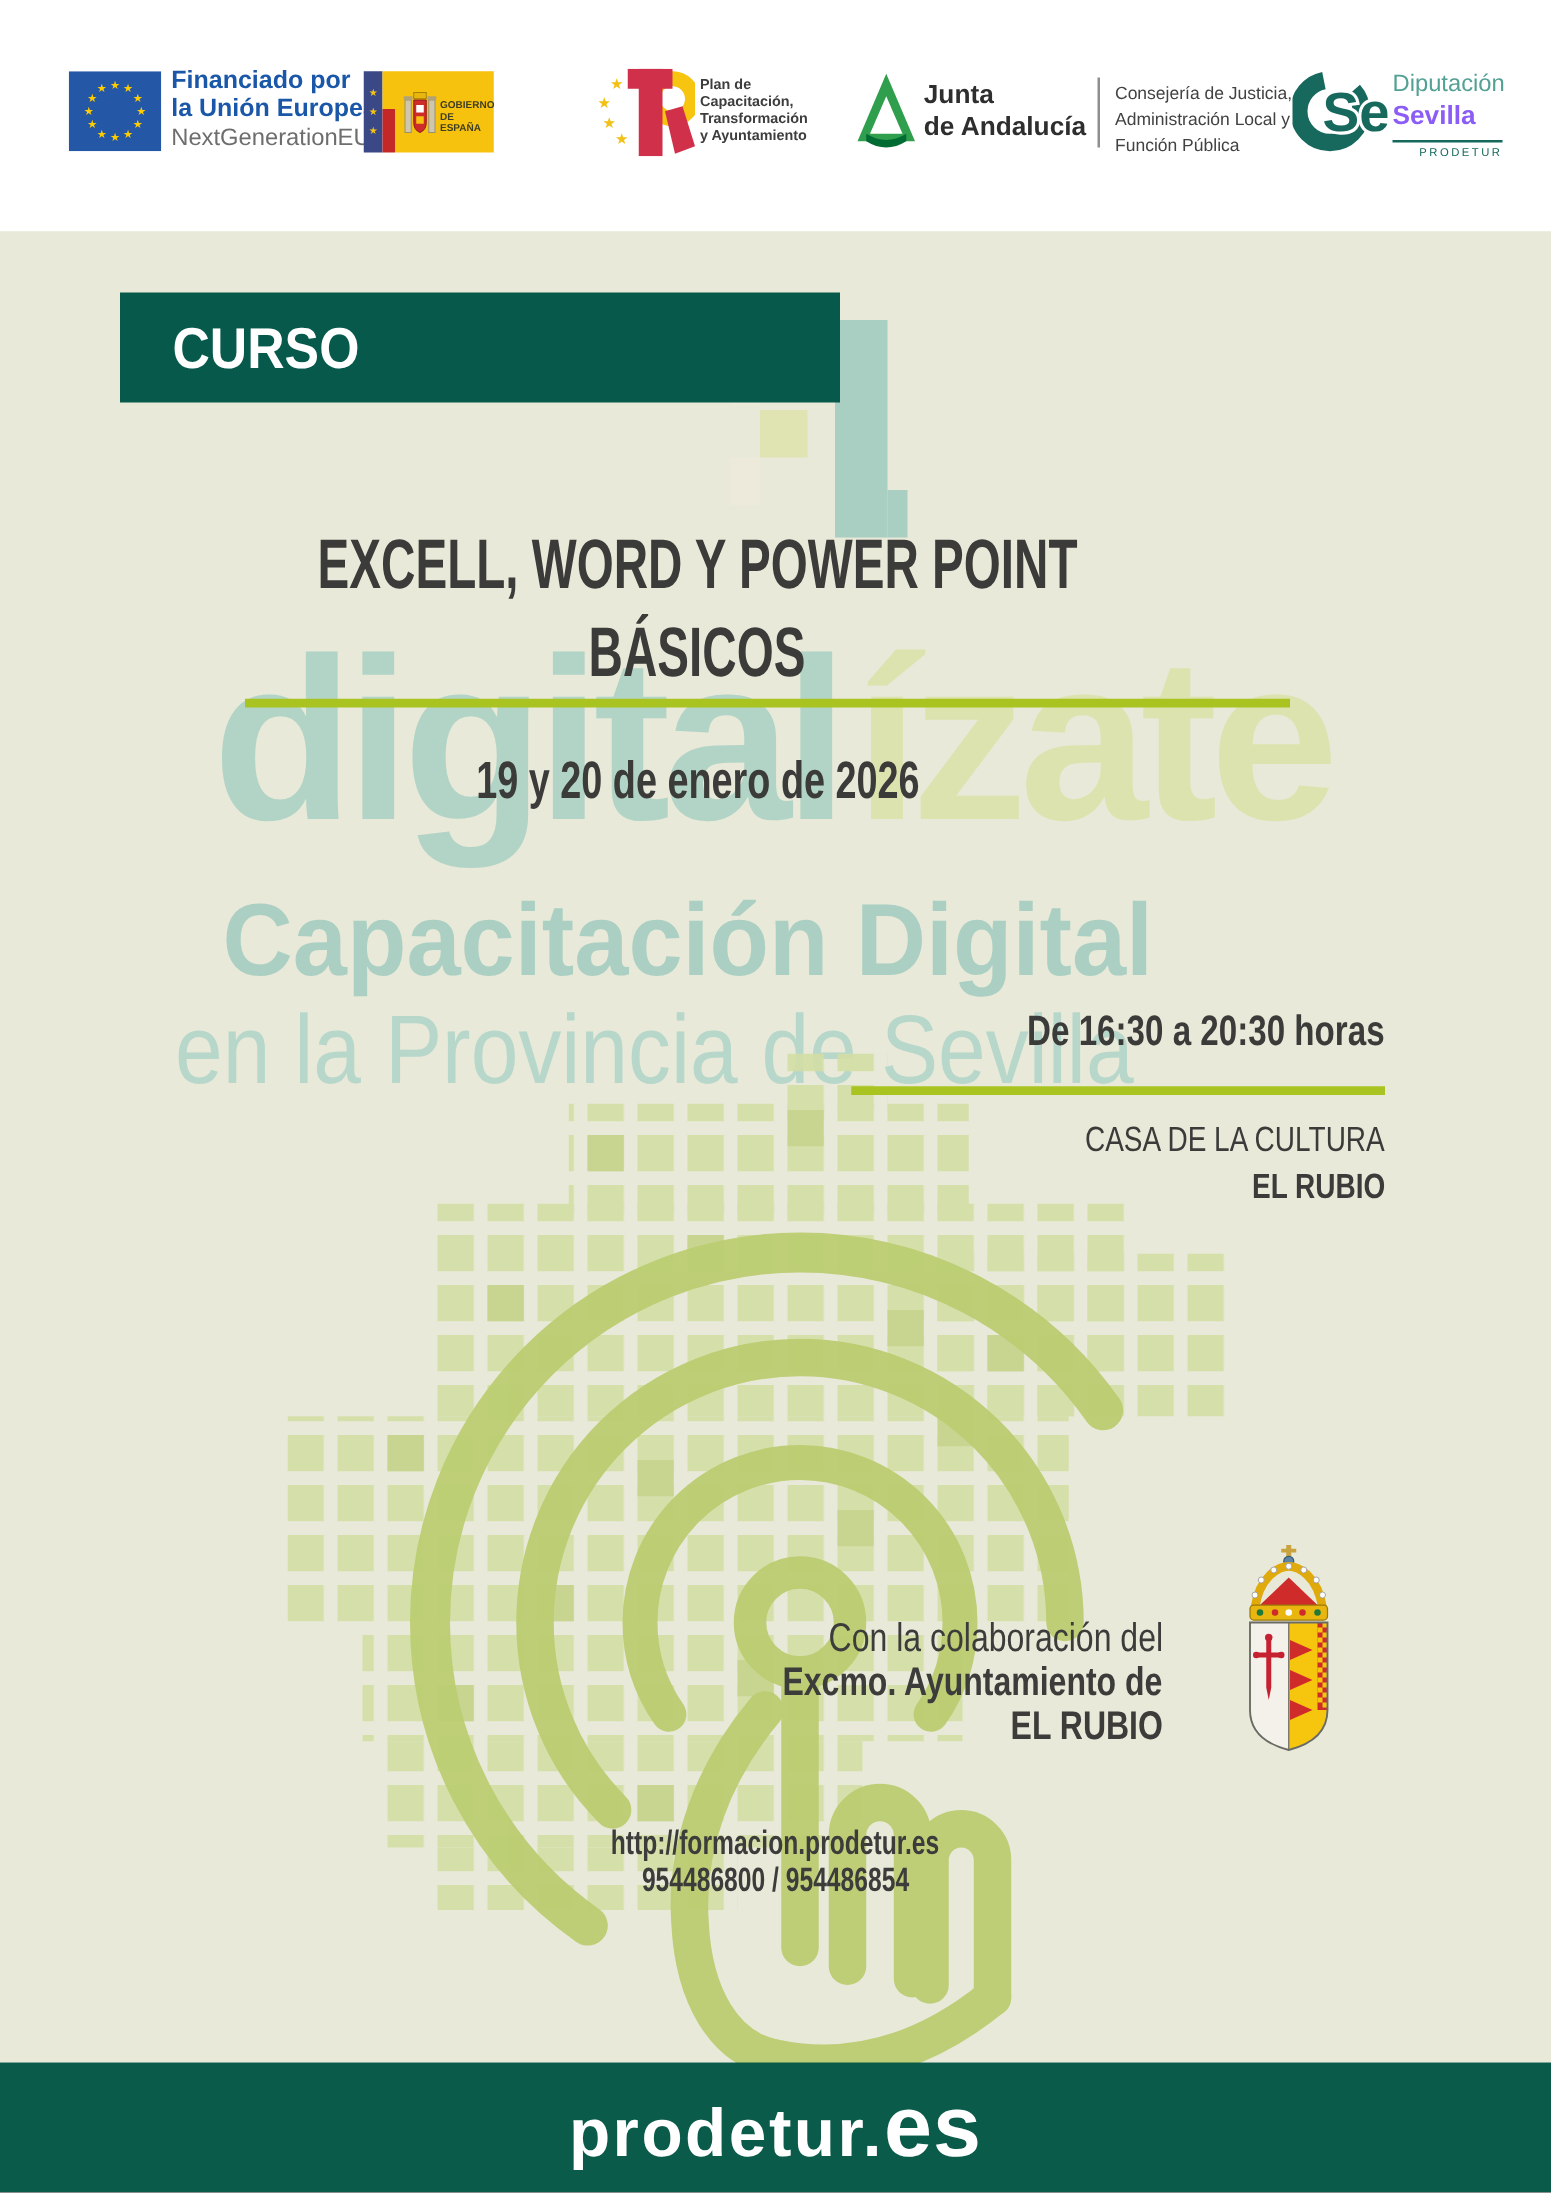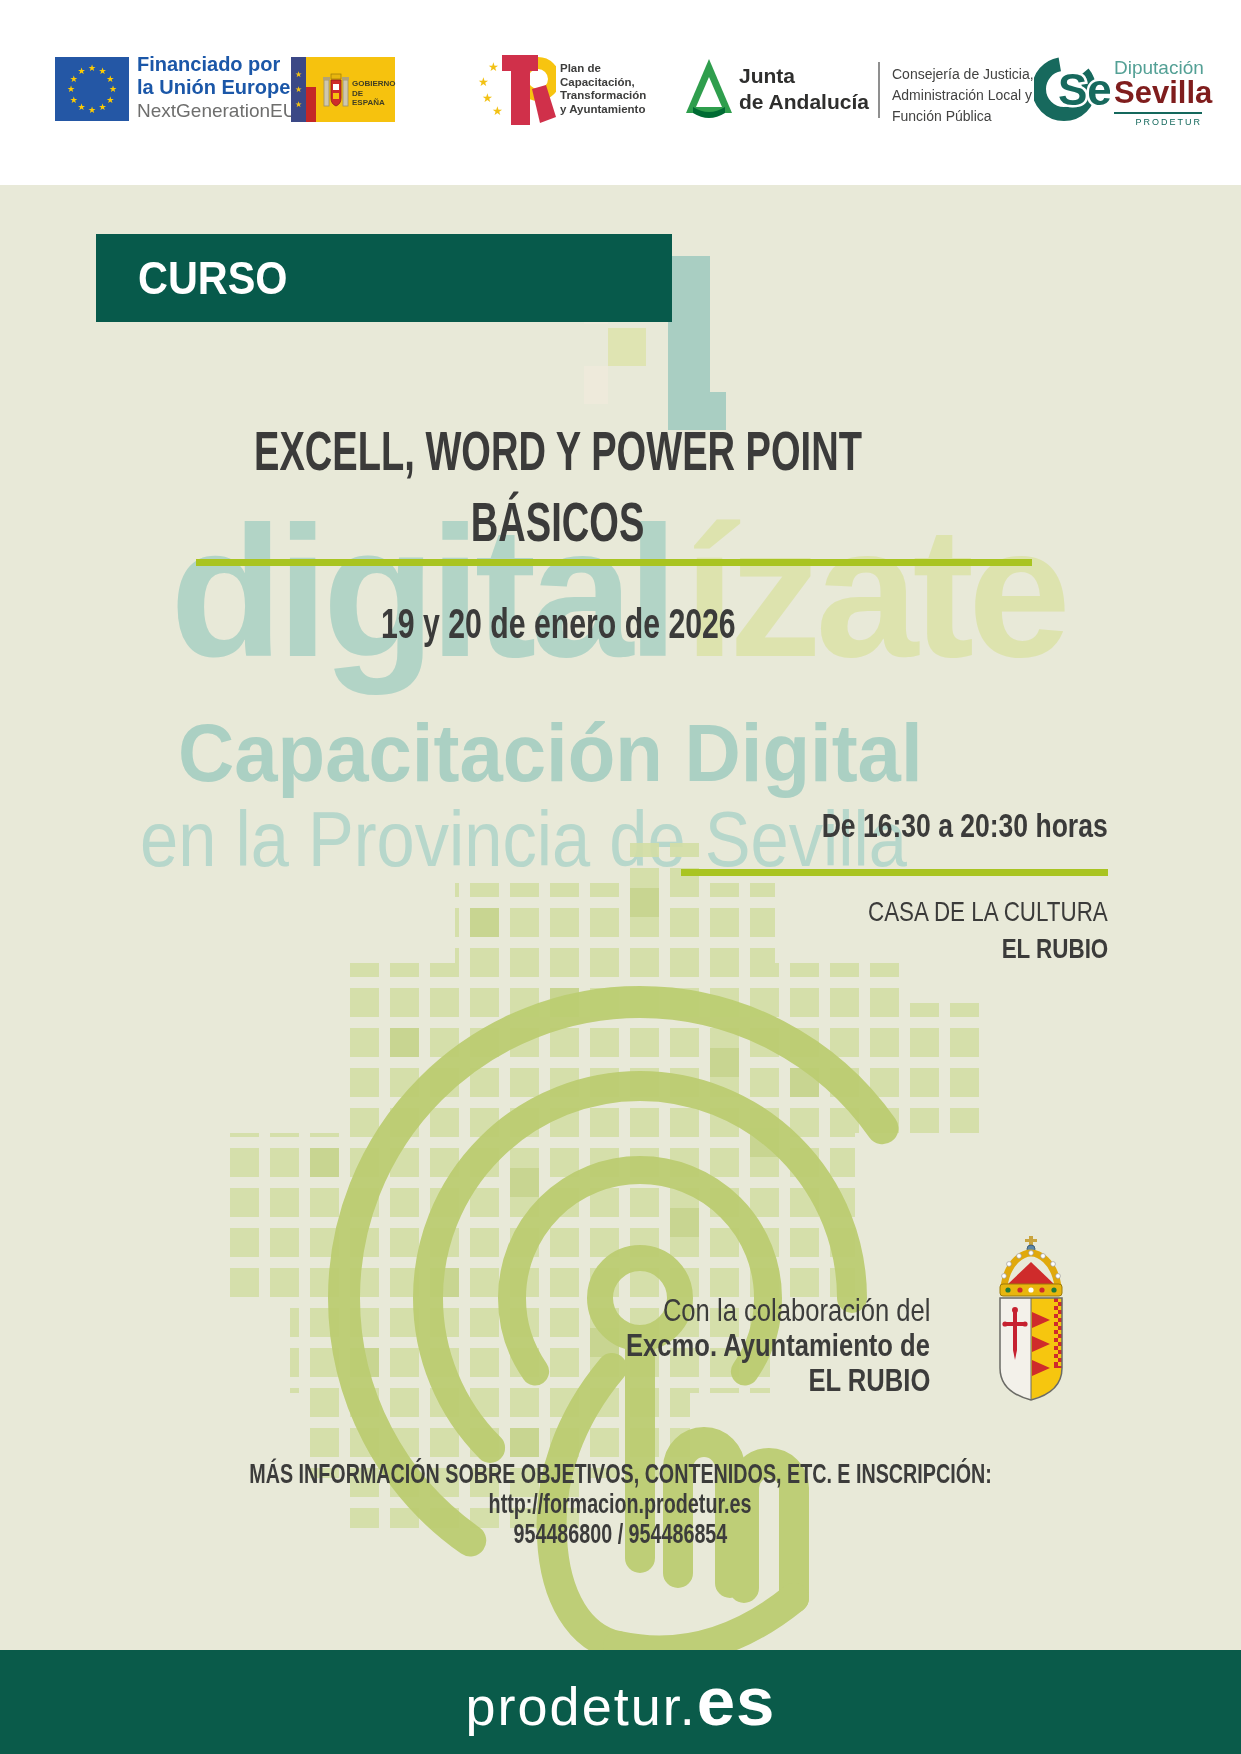--- a/index.html
+++ b/index.html
@@ -8,21 +8,21 @@
   .abs{position:absolute;}
   .cx{display:inline-block;}
   .oc{transform-origin:center center;}
   .ol{transform-origin:left center;}
   .or{transform-origin:right center;}
 
   
   #beige-bg{left:0;top:185px;width:1241px;height:1465px;background:#e8e9d8;z-index:0;}
   #footer-band{left:0;top:1650px;width:1241px;height:104px;background:#0a5b4a;z-index:5;
                text-align:center;line-height:104px;color:#ffffff;}
-  #footer-band .b1{font-size:54px;font-weight:400;letter-spacing:2px;}
+  #footer-band .b1{font-size:54px;font-weight:700;letter-spacing:2px;}
   #footer-band .b2{font-size:69px;font-weight:800;letter-spacing:1px;}
 
   
   .eu-text1{left:137px;top:53px;font-size:20px;line-height:23px;font-weight:700;color:#1b57a8;}
   .eu-text2{left:137px;top:100px;font-size:19px;color:#6e6e6d;}
   #spain-logo{left:291px;top:57px;width:104px;height:65px;display:flex;}
   #spain-logo .navy{width:15px;height:65px;background:#3b4886;display:flex;flex-direction:column;
                     align-items:center;justify-content:center;gap:6px;color:#f5c314;font-size:8px;}
   #spain-logo .stripe{width:10px;height:65px;background:linear-gradient(#f6c20e 0 46%,#c42727 46% 100%);}
   #spain-logo .field{position:relative;width:79px;height:65px;background:#f6c20e;}
@@ -31,21 +31,21 @@
   #tr-stars{left:478px;top:58px;width:22px;height:62px;color:#f2c114;font-size:12px;}
   #tr-stars span{position:absolute;}
   .tr-text{left:560px;top:62px;font-size:11.5px;font-weight:700;color:#3d3d3c;line-height:13.5px;}
   #junta-mark{left:685px;top:57px;}
   .junta-text{left:739px;top:63px;font-size:21px;font-weight:700;color:#2e2e2d;line-height:26px;}
   #header-divider{left:878px;top:62px;width:2px;height:56px;background:#8f8f8f;}
   .consejeria{left:892px;top:64px;font-size:14px;color:#424241;line-height:21px;}
   #se-mark{left:1034px;top:54px;}
   .dipu-text{left:1114px;top:58px;}
   .dipu-l1{font-size:19px;color:#53a095;line-height:20px;}
-  .dipu-l2{font-size:31px;font-weight:700;color:#7f1d1d;line-height:30px;}
+  .dipu-l2{font-size:21px;font-weight:700;color:#8b5cf6;line-height:30px;}
   .dipu-rule{width:88px;height:2px;background:#14685c;margin-top:4px;}
   .dipu-l3{font-size:9px;letter-spacing:2px;color:#14685c;margin-top:3px;text-align:right;width:88px;}
 
   
   #curso-banner{left:96px;top:234px;width:576px;height:88px;background:#075a4b;z-index:2;}
   #curso-banner .lbl{position:absolute;left:42px;top:17px;font-size:46px;font-weight:700;color:#ffffff;}
 
   
   .wm{z-index:1;white-space:nowrap;pointer-events:none;}
   #wm-digital{left:170px;top:500px;font-size:185px;font-weight:700;letter-spacing:-6px;line-height:1;}
@@ -323,21 +323,20 @@
             <rect x="74" y="120" width="4" height="4"></rect>
           <rect x="74" y="128" width="4" height="4"></rect>
         </g>
       </g>
       <path d="M16,64 H78 V134 Q78,158 47,166 Q16,158 16,134 Z" fill="none" stroke="#6b6b66" stroke-width="1.5"></path>
       <line x1="47" y1="64" x2="47" y2="165.5" stroke="#6b6b66" stroke-width="1"></line>
     </g>
   </svg>
 
   <div class="abs content" id="info-block">
-    <div><span class="cx oc">MÁS INFORMACIÓN SOBRE OBJETIVOS, CONTENIDOS, ETC. E INSCRIPCIÓN:</span></div>
     <div><span class="cx oc">http://formacion.prodetur.es</span></div>
     <div><span class="cx oc">954486800 / 954486854</span></div>
   </div>
 
   <div class="abs" id="footer-band">
     <span class="b1">prodetur.</span><span class="b2">es</span>
   </div>
 
 </div>
 

